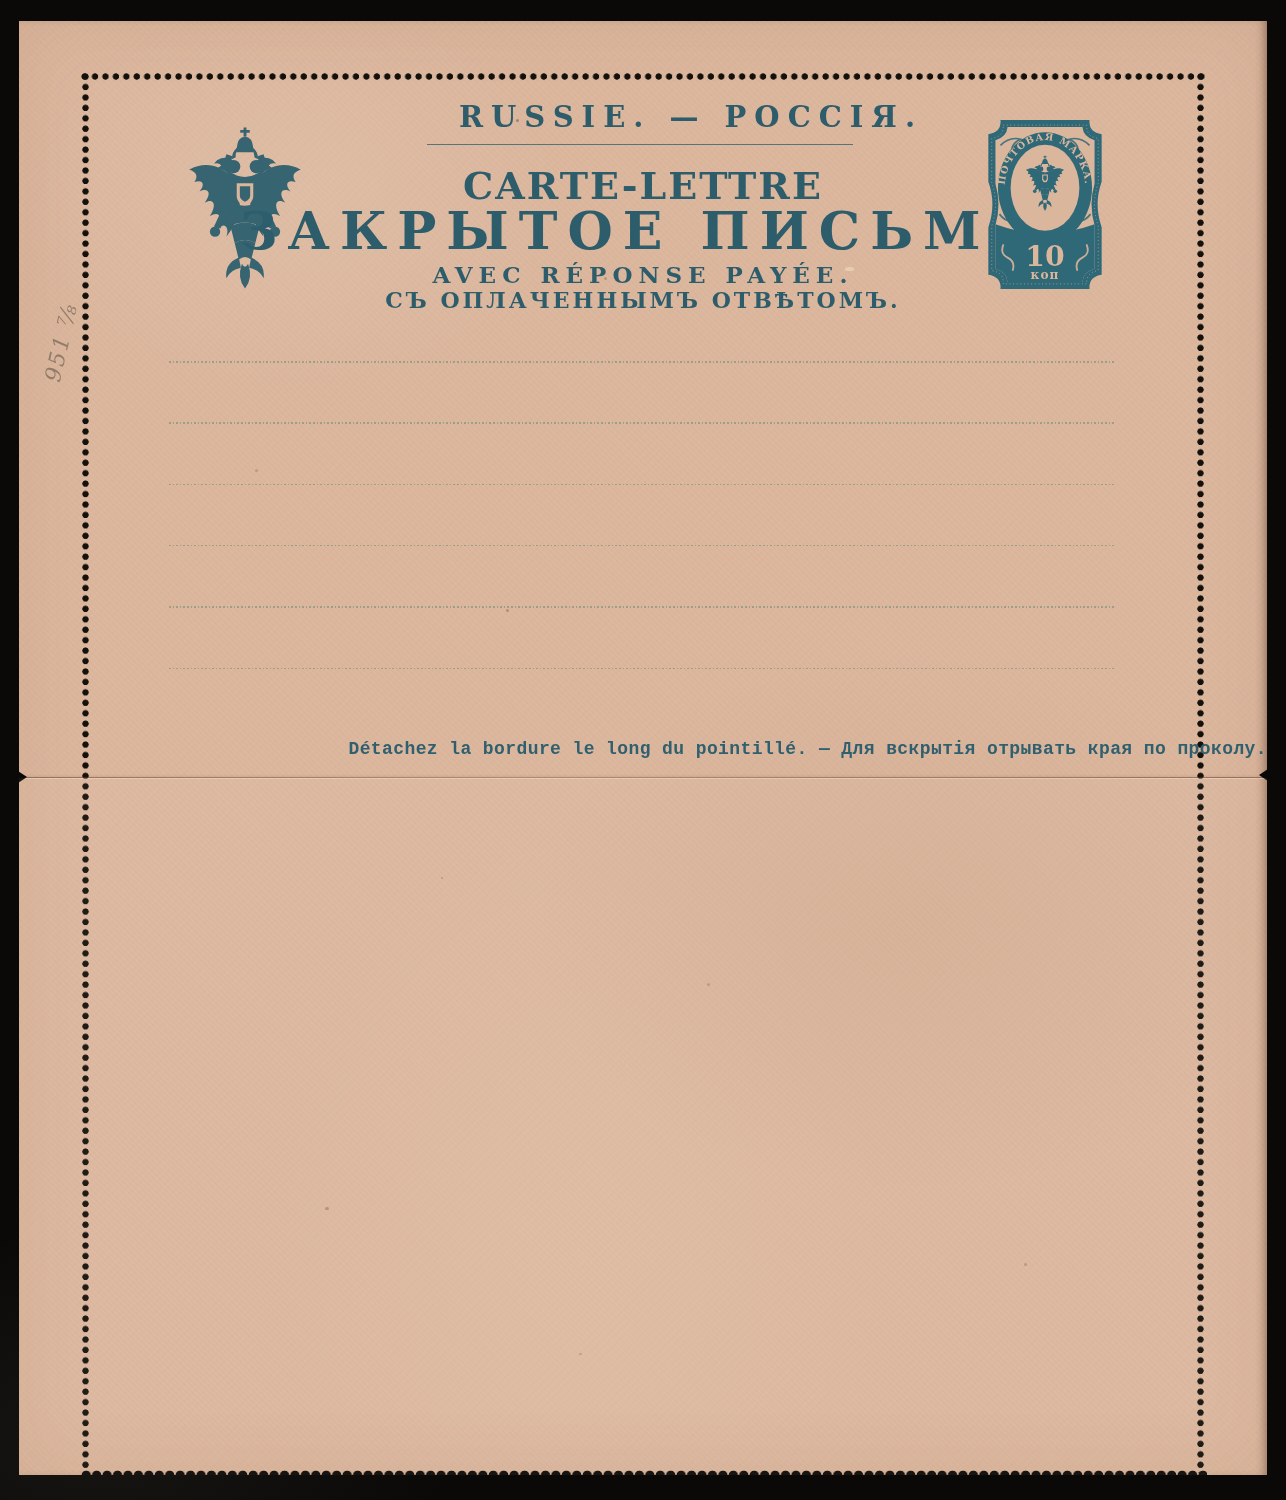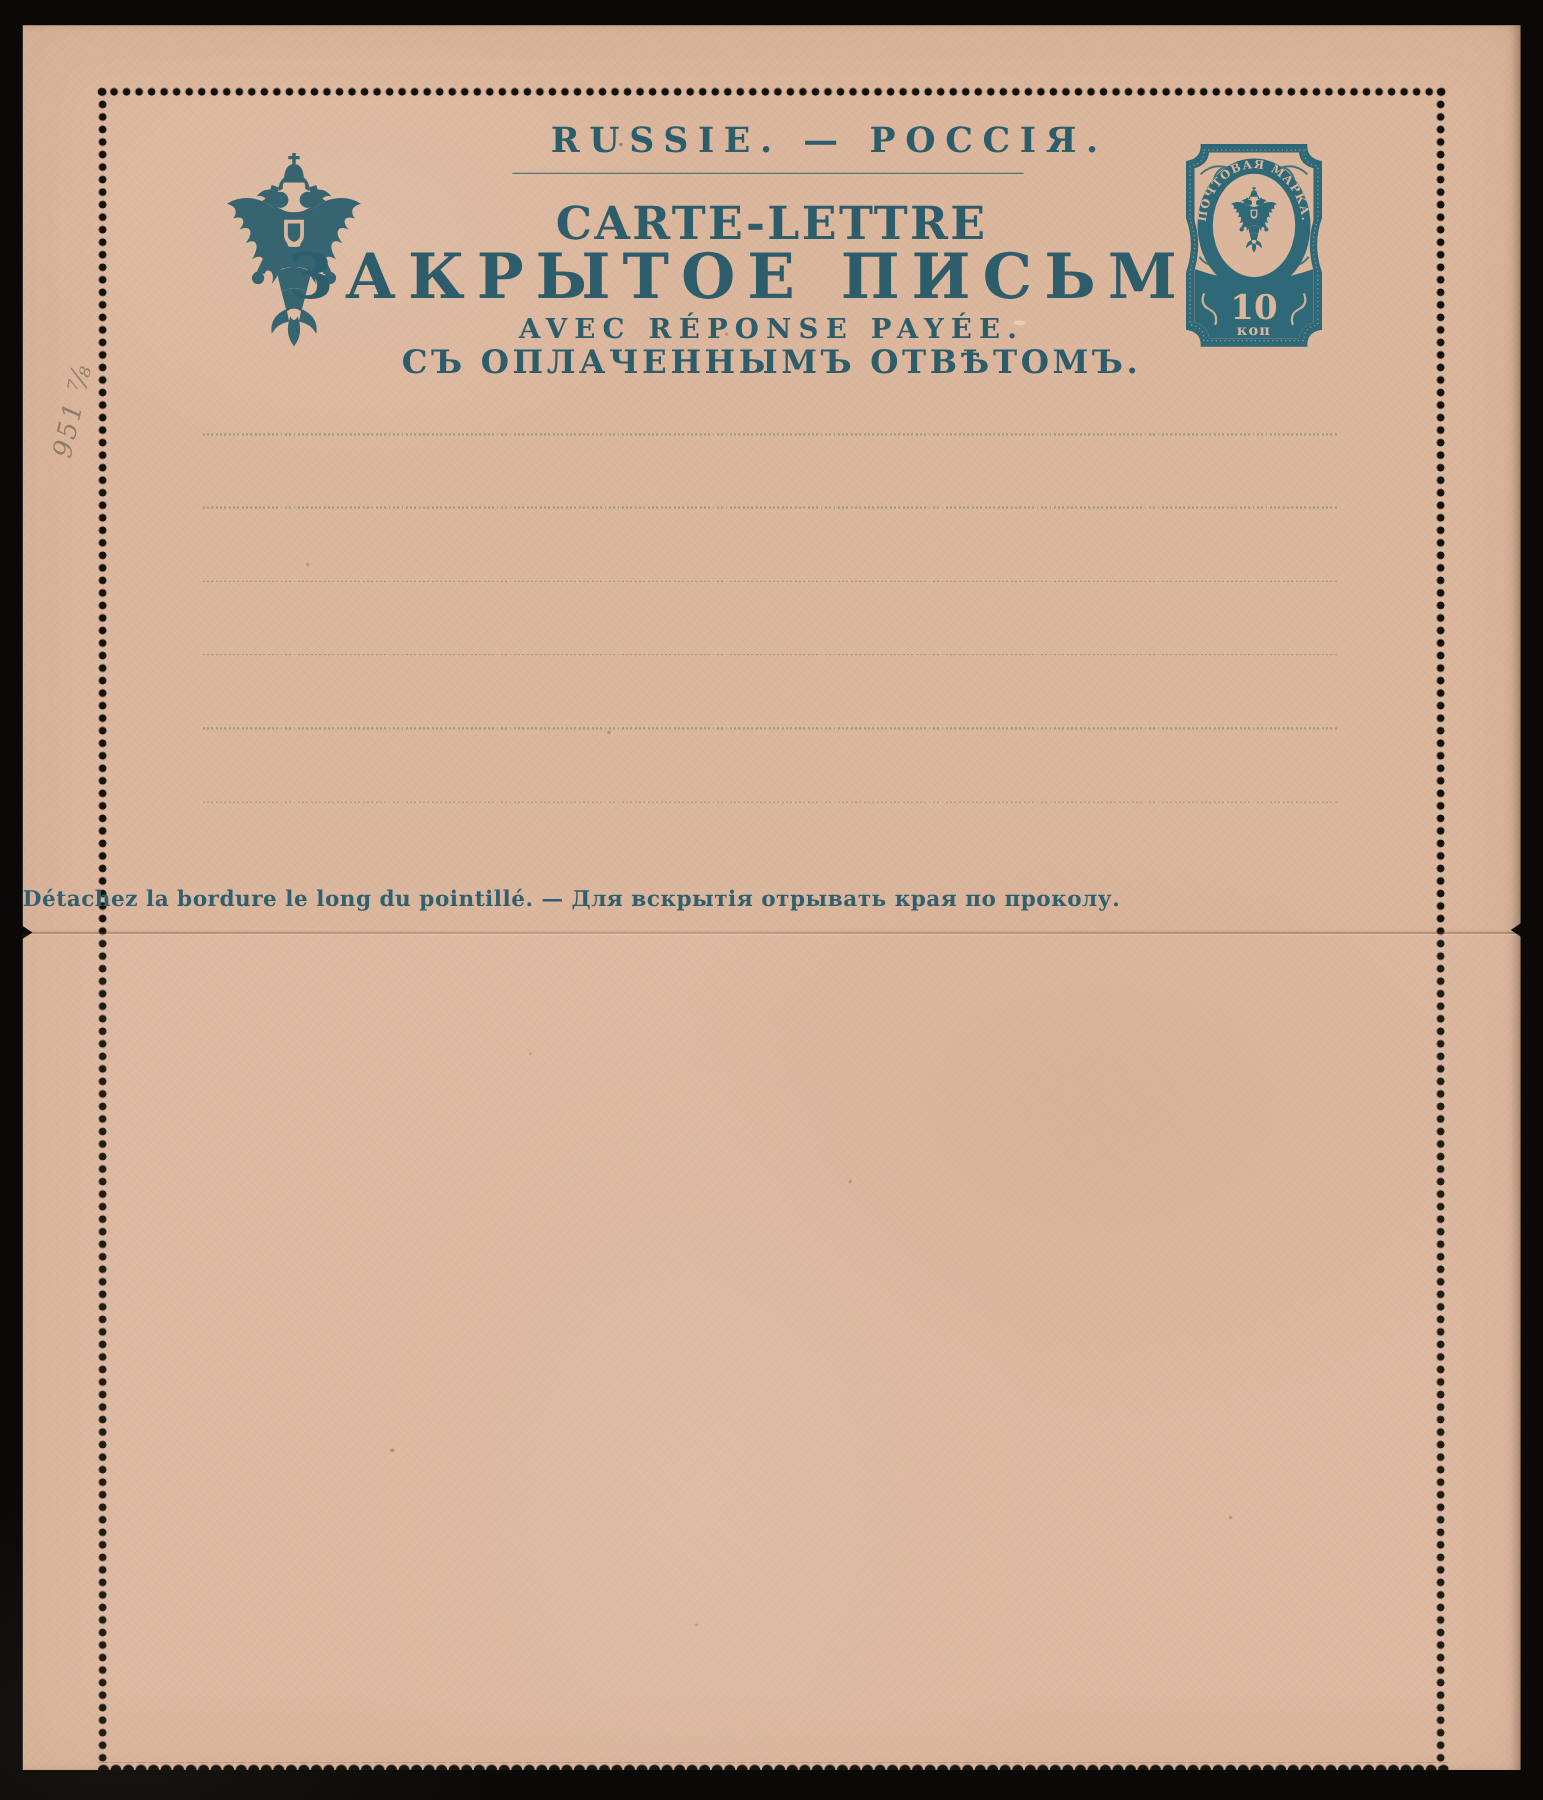--- a/index.html
+++ b/index.html
@@ -39,33 +39,33 @@
     background-repeat:repeat-x;background-size:10.45px 6px;
     background-image:radial-gradient(circle at 5.2px 6.3px, #0b0907 4.3px, rgba(0,0,0,0) 5px);
   }
   
   .header{position:absolute;left:0;top:0;width:1248px;text-align:center;color:#2d5c6b;}
   .country{position:absolute;left:0;width:100%;top:79px;font-size:29px;font-weight:bold;letter-spacing:8px;padding-left:48px;}
   .head-rule{position:absolute;left:408px;top:123px;width:426px;height:0;border-top:1.6px solid rgba(45,92,107,.75);}
   .title-fr{position:absolute;left:0;width:100%;top:142px;font-size:38px;font-weight:bold;letter-spacing:2px;}
   .title-ru{position:absolute;left:0;width:100%;top:179px;font-size:52px;font-weight:bold;letter-spacing:10px;}
   .sub-fr{position:absolute;left:0;width:100%;top:240px;font-size:23px;font-weight:bold;letter-spacing:6px;text-align:center;}
-  .sub-ru{position:absolute;left:0;width:100%;top:266px;font-size:27px;font-weight:bold;letter-spacing:3px;}
+  .sub-ru{position:absolute;left:0;width:100%;top:266px;font-size:22px;font-weight:bold;letter-spacing:3px;}
   
   .eagle{position:absolute;left:164px;top:106px;width:124px;height:166px;color:#2d5f6e;opacity:.94;}
   .stamp{position:absolute;left:964px;top:96px;width:124px;height:175px;}
   
   .writing-lines{position:absolute;left:150px;top:340px;width:946px;height:320px;}
   .wline{
     position:absolute;left:0;width:100%;height:1.6px;opacity:.75;
     background-image:repeating-linear-gradient(to right, #87977f 0 1.6px, rgba(0,0,0,0) 1.6px 3.6px);
   }
   
-  .instruction{position:absolute;left:0;top:718px;width:1248px;text-align:left;
-    font-size:18px;font-weight:bold;letter-spacing:.4px;color:#30606f;}
+  .instruction{position:absolute;left:0;top:718px;width:1248px;text-align:right;
+    font-size:18px;font-weight:bold;letter-spacing:.4px;color:#30606f;font-family:Liberation Mono, monospace;}
   .fold{position:absolute;left:0;top:756px;width:1248px;height:1px;
     background:linear-gradient(to right, rgba(95,60,38,.55), rgba(95,60,38,.35) 40%, rgba(95,60,38,.55));
     box-shadow:0 1px 0 rgba(255,240,226,.35), 0 -1px 2px rgba(95,60,38,.18);}
   .fold-notch{position:absolute;width:9px;height:12px;background:#0b0907;}
   .fold-notch.left{left:-1px;top:750px;clip-path:polygon(0 0,100% 50%,0 100%);}
   .fold-notch.right{right:-1px;top:748px;clip-path:polygon(100% 0,0 50%,100% 100%);}
   .lower-panel{position:absolute;left:0;top:757px;width:1248px;height:697px;background:rgba(255,236,222,.05);}
   
   .pencil{position:absolute;left:2px;top:282px;width:62px;height:110px;color:rgba(122,105,90,.75);}
   .pencil span{display:inline-block;transform:rotate(-77deg) translate(-26px,6px);

